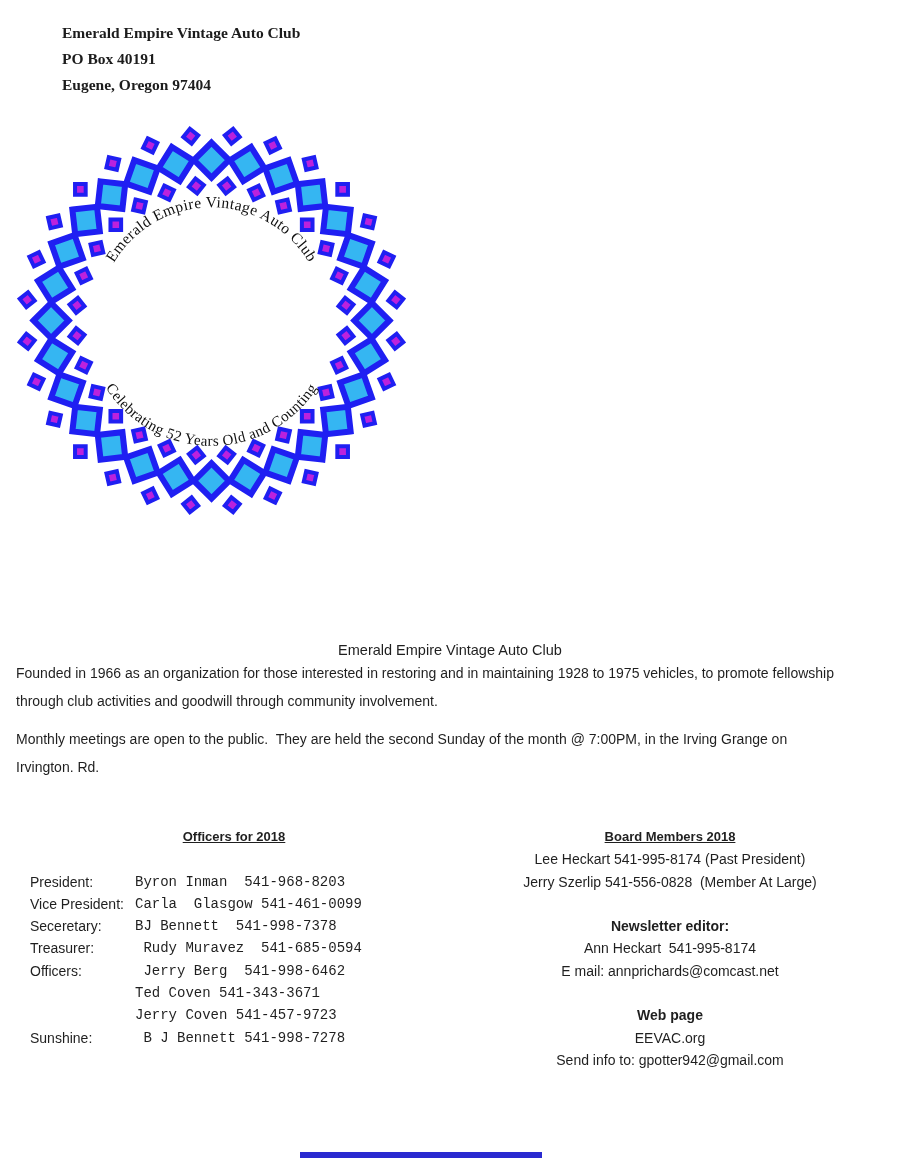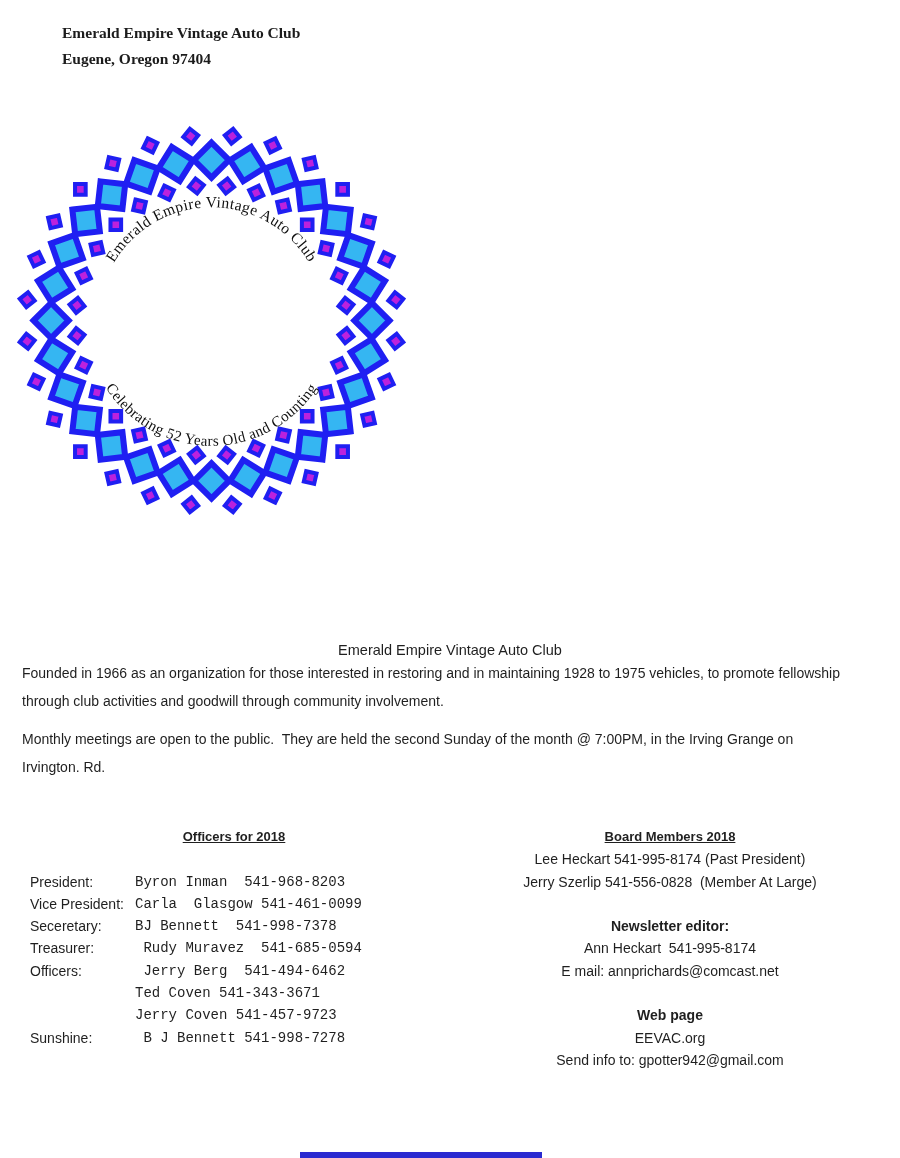--- a/index.html
+++ b/index.html
@@ -13,21 +13,21 @@
 
   
   .logo{position:absolute;left:15px;top:124px;width:393px;height:393px;}
   .arc-text{font-family:"Liberation Serif","DejaVu Serif",serif;fill:#101010;}
   .arc-top{font-size:15.5px;letter-spacing:0.4px;}
   .arc-bottom{font-size:15px;letter-spacing:0.4px;}
 
   
   .about-title{position:absolute;left:0;top:641px;width:900px;text-align:center;
                font-size:14.5px;line-height:18px;}
-  .para{position:absolute;left:22px;width:872px;font-size:14px;line-height:27.5px;
+  .para{position:absolute;left:16px;width:872px;font-size:14px;line-height:27.5px;
         white-space:pre-wrap;}
   .para1{top:660px;}
   .para2{top:726px;}
 
   
   .col-heading{font-weight:bold;text-decoration:underline;font-size:13px;}
   .officers{position:absolute;left:28px;top:826px;width:412px;font-size:14px;line-height:22.3px;}
   .officers .col-heading{text-align:center;}
   .spacer-line{height:22.3px;}
   .off-row{display:flex;}
@@ -42,20 +42,21 @@
   
   .bottom-artifact{position:absolute;left:300px;top:1152px;width:242px;height:6px;background:#2a2ad0;}
 </style>
 </head>
 <body>
 
 <div class="page">
 
   <div class="address">
     <div>Emerald Empire Vintage Auto Club</div>
+    <div>PO Box 40191</div>
     <div>Eugene, Oregon 97404</div>
   </div>
 
   <svg class="logo" viewBox="0 0 392 392" aria-hidden="true">
     <g id="logo-ring">
         <polygon points="17.5,0 0,17.5 -17.5,0 0,-17.5" transform="translate(356.00,196.00) rotate(0.00)" fill="#35b6f2" stroke="#1f1ff2" stroke-width="6" stroke-linejoin="miter"></polygon>
         <polygon points="17.5,0 0,17.5 -17.5,0 0,-17.5" transform="translate(351.99,231.60) rotate(12.86)" fill="#35b6f2" stroke="#1f1ff2" stroke-width="6" stroke-linejoin="miter"></polygon>
         <polygon points="17.5,0 0,17.5 -17.5,0 0,-17.5" transform="translate(340.16,265.42) rotate(25.71)" fill="#35b6f2" stroke="#1f1ff2" stroke-width="6" stroke-linejoin="miter"></polygon>
         <polygon points="17.5,0 0,17.5 -17.5,0 0,-17.5" transform="translate(321.09,295.76) rotate(38.57)" fill="#35b6f2" stroke="#1f1ff2" stroke-width="6" stroke-linejoin="miter"></polygon>
         <polygon points="17.5,0 0,17.5 -17.5,0 0,-17.5" transform="translate(295.76,321.09) rotate(51.43)" fill="#35b6f2" stroke="#1f1ff2" stroke-width="6" stroke-linejoin="miter"></polygon>
@@ -169,21 +170,21 @@
     <div class="off-row">
       <span class="off-label">Seceretary:</span>
       <span class="off-value">BJ Bennett  541-998-7378</span>
     </div>
     <div class="off-row">
       <span class="off-label">Treasurer:</span>
       <span class="off-value"> Rudy Muravez  541-685-0594</span>
     </div>
     <div class="off-row">
       <span class="off-label">Officers:</span>
-      <span class="off-value"> Jerry Berg  541-494-6462</span>
+      <span class="off-value"> Jerry Berg  541-998-6462</span>
     </div>
     <div class="off-row">
       <span class="off-label"></span>
       <span class="off-value">Ted Coven 541-343-3671</span>
     </div>
     <div class="off-row">
       <span class="off-label"></span>
       <span class="off-value">Jerry Coven 541-457-9723</span>
     </div>
     <div class="off-row">

